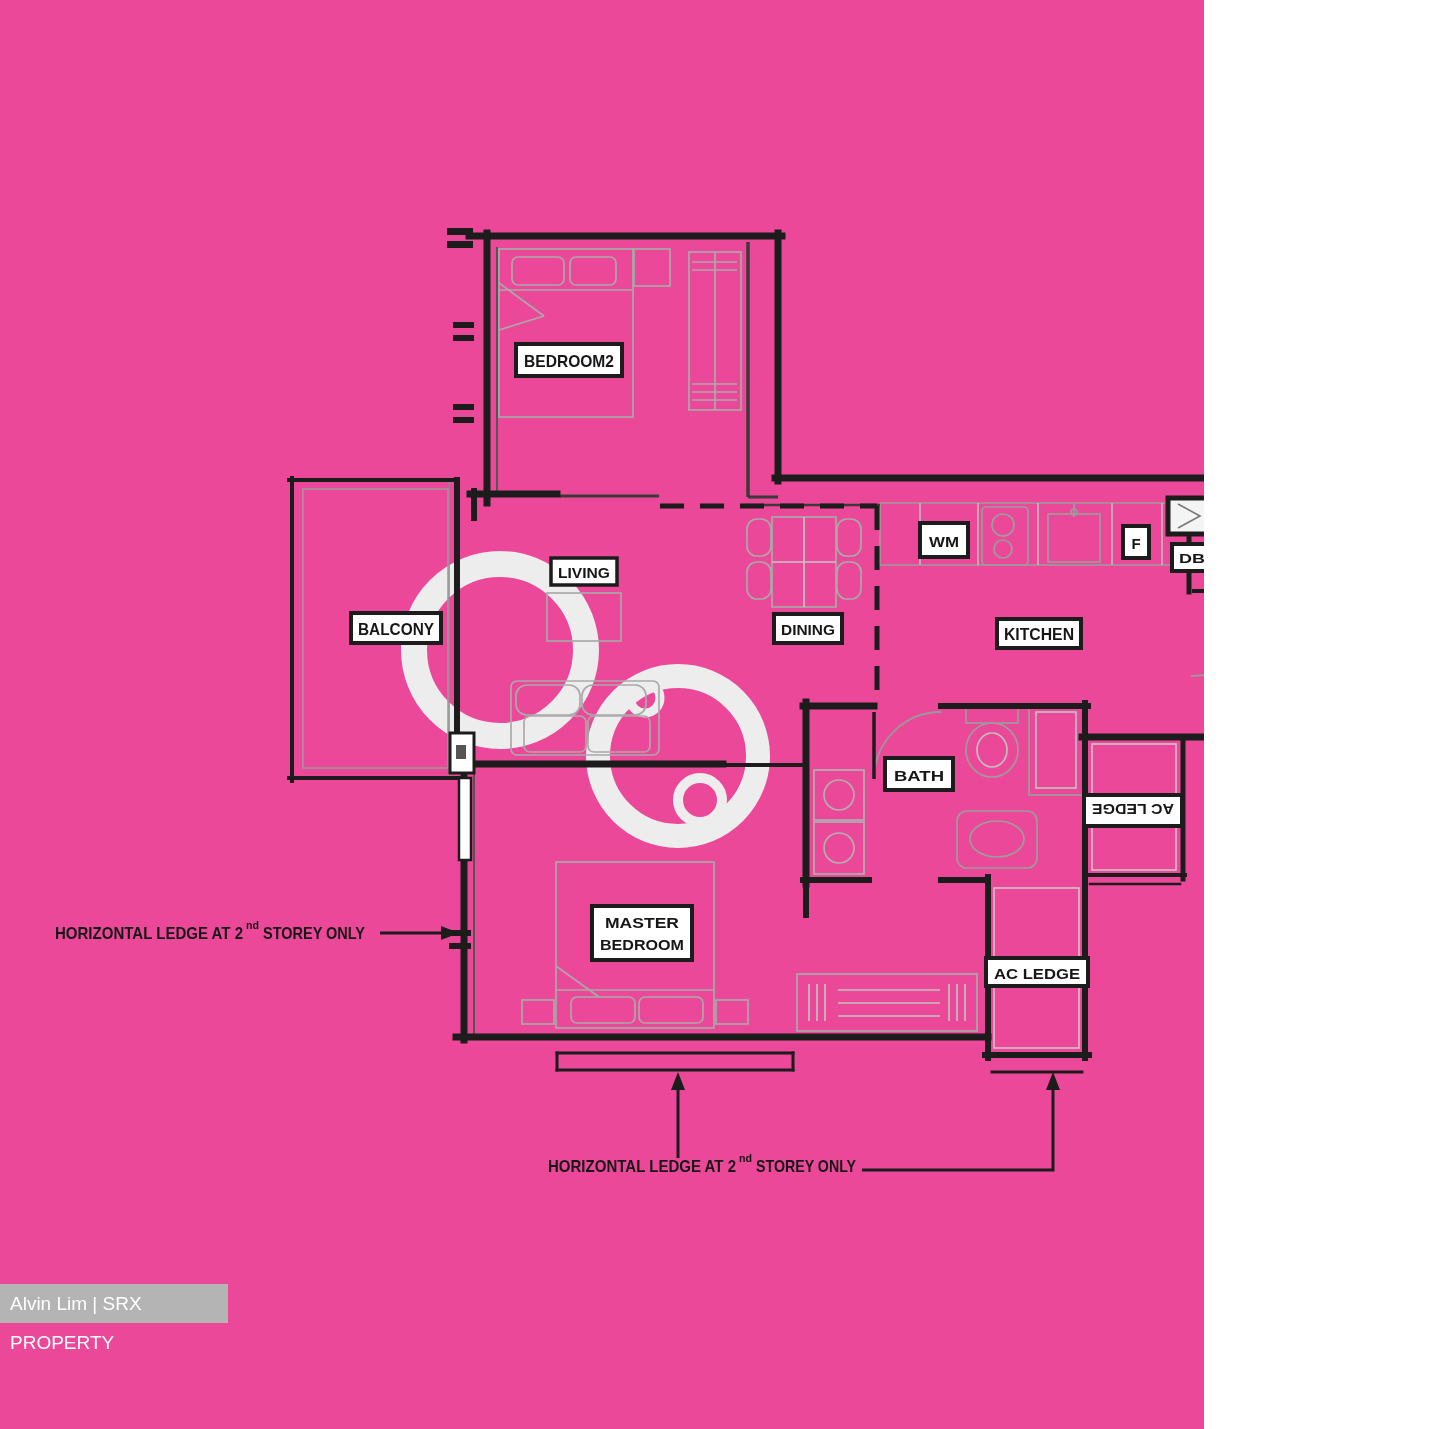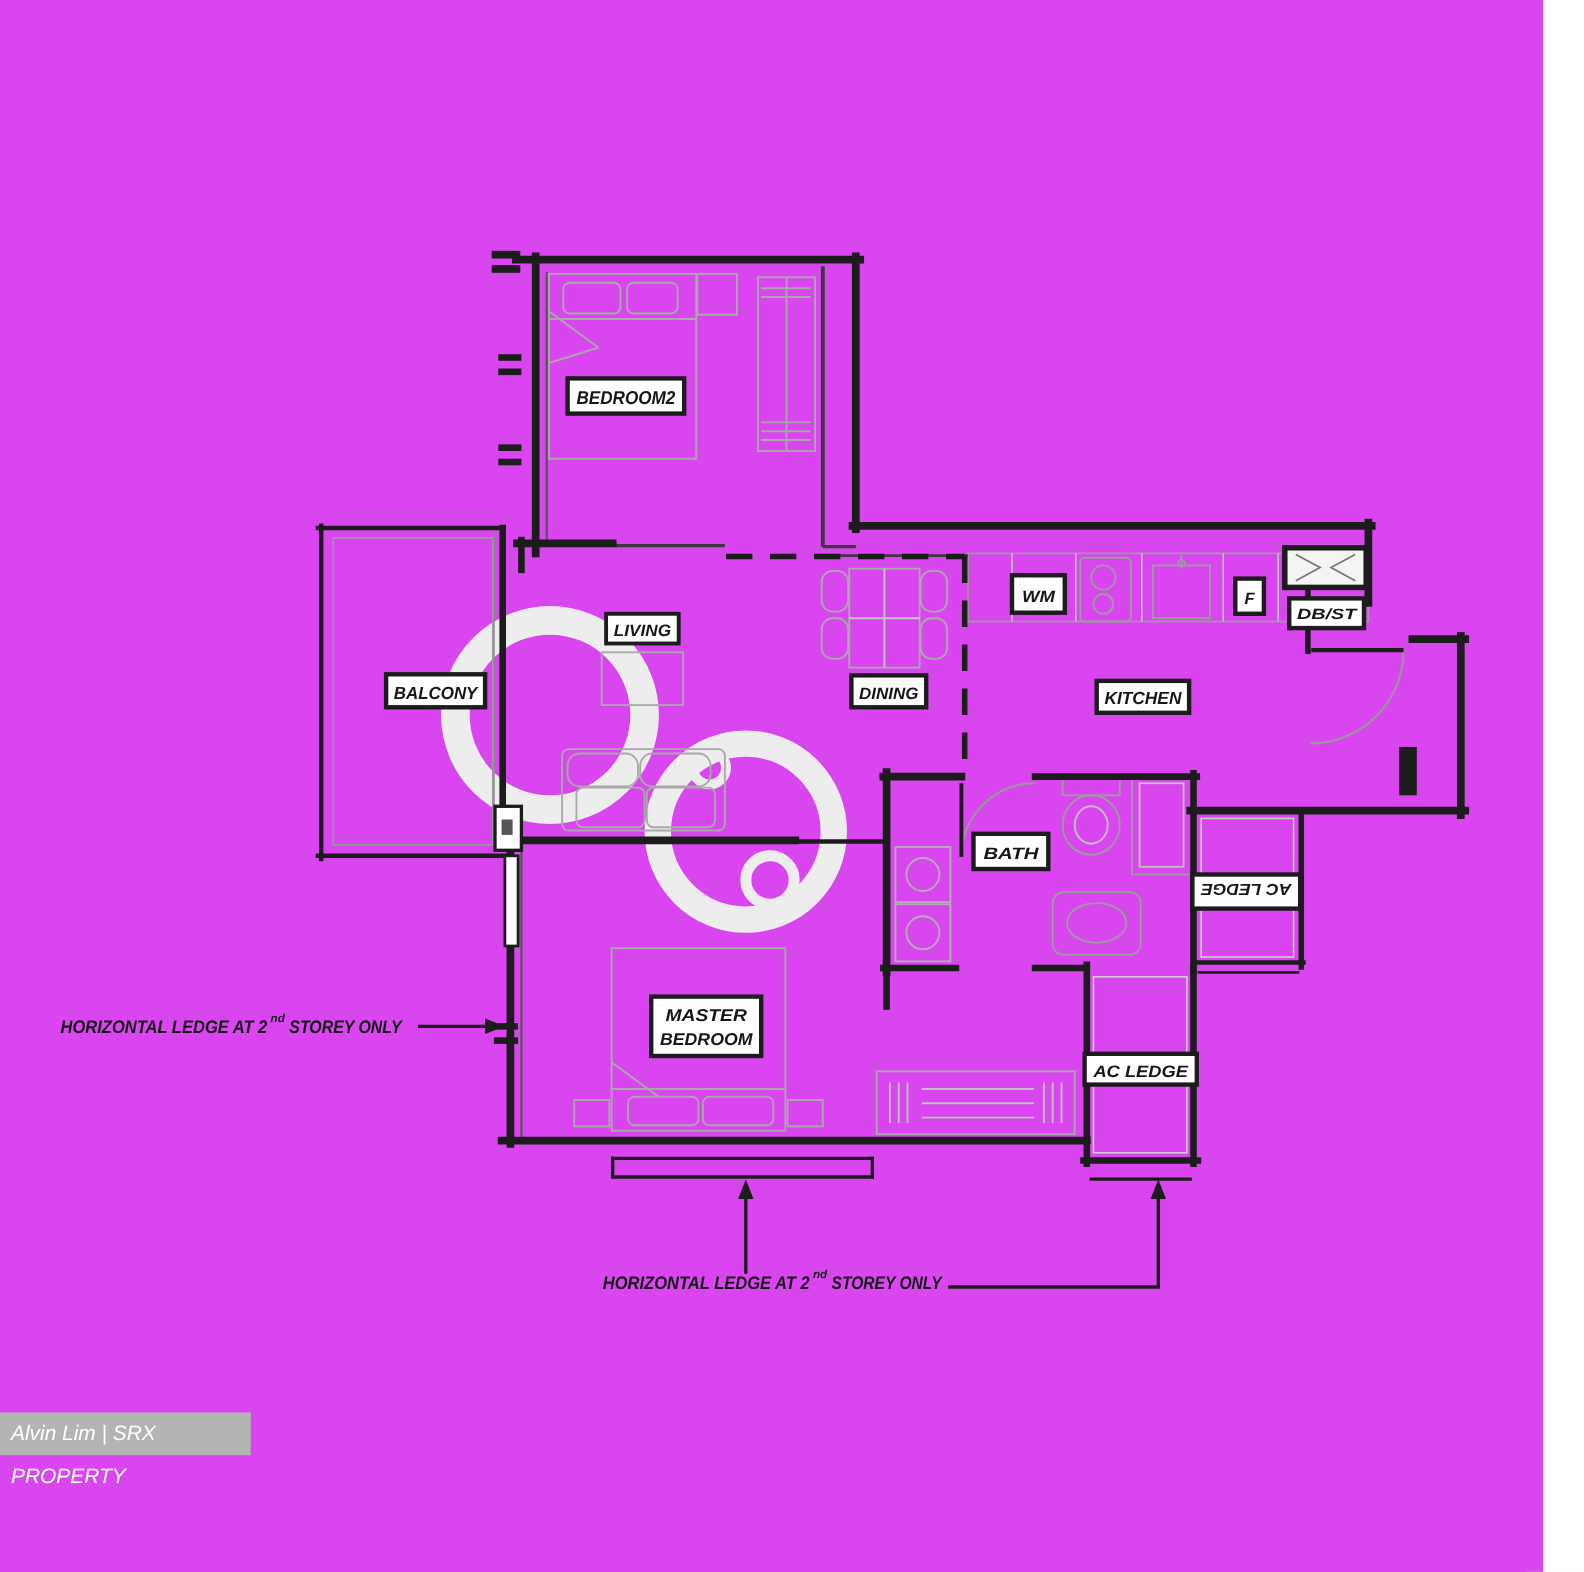--- a/index.html
+++ b/index.html
@@ -1,17 +1,17 @@
 <!DOCTYPE html>
 <html><head>
 <meta charset="utf-8">
 <style>
   html,body{margin:0;padding:0;background:#ffffff;}
-  .stage{position:relative;width:1403px;height:1429px;background:#d946ef;overflow:hidden;
-         font-family:"Liberation Sans", sans-serif;font-style:italic;}
+  .stage{position:relative;width:1204px;height:1429px;background:#ec4899;overflow:hidden;
+         font-family:"Liberation Sans", sans-serif;}
   svg text{font-family:"Liberation Sans", sans-serif;}
   .room-label{font-weight:bold;fill:#161616;}
   .annot{font-weight:bold;fill:#161616;}
   .credit{position:absolute;left:0;top:1284px;width:218px;height:39px;background:#b4b4b4;
           color:#ffffff;font-size:19px;line-height:39px;padding-left:10px;
           font-family:"Liberation Sans", sans-serif;}
 </style>
 </head>
 <body>
 

